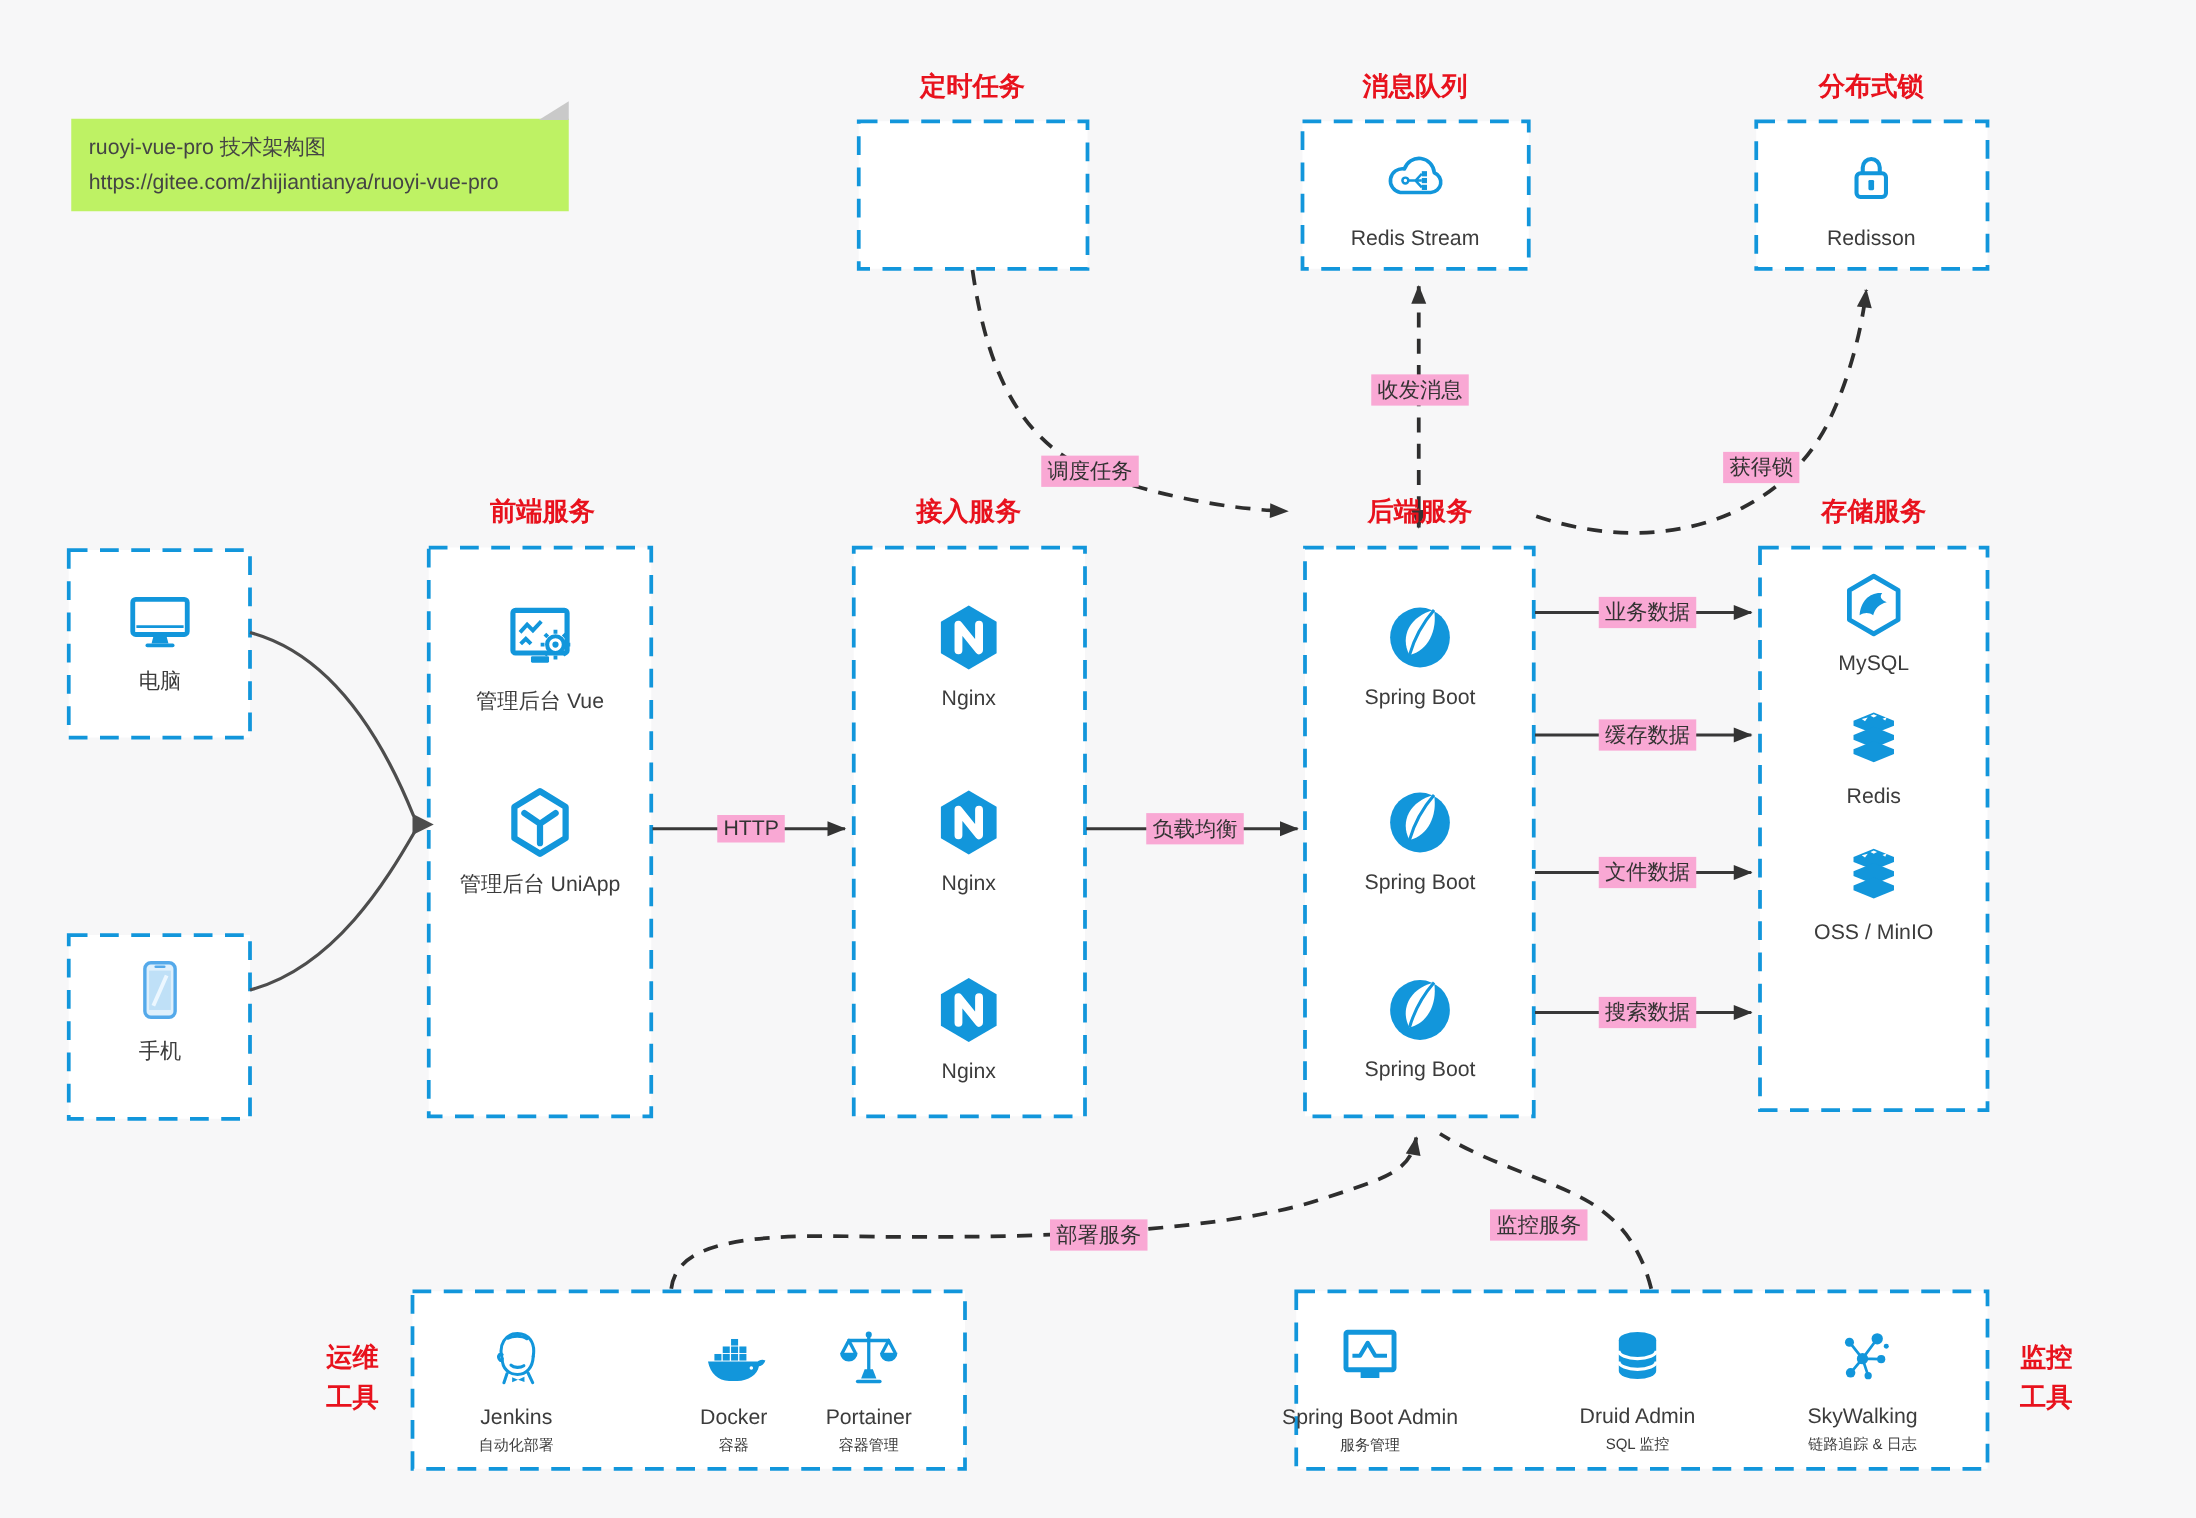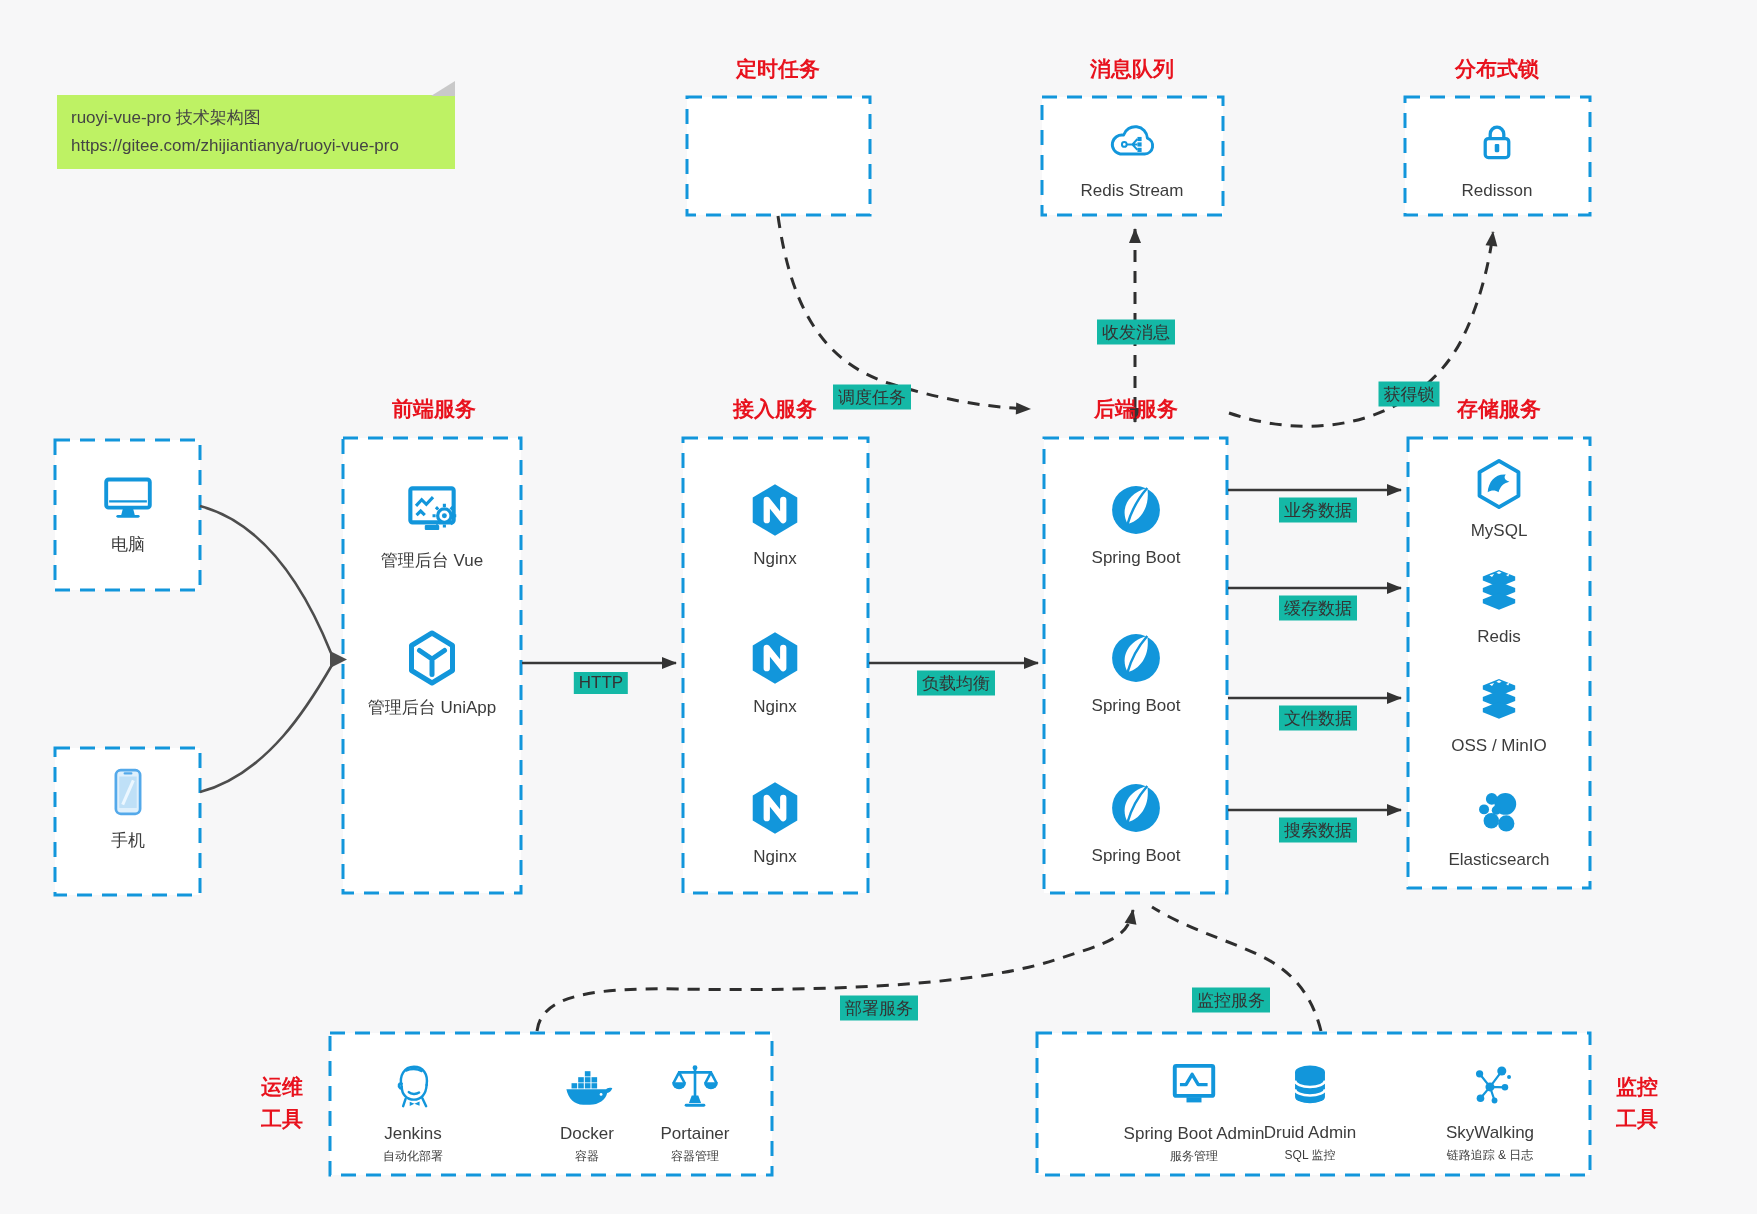--- a/index.html
+++ b/index.html
@@ -7,22 +7,22 @@
           font-family:"Liberation Sans","DejaVu Sans",sans-serif;overflow:hidden;}
   svg.layer{position:absolute;left:0;top:0;}
   .group-title{position:absolute;transform:translate(-50%,-50%);font-size:21px;font-weight:bold;
                color:#e8121d;white-space:nowrap;}
   .side-title{position:absolute;transform:translate(-50%,-50%);font-size:21px;font-weight:bold;
               color:#e8121d;text-align:center;line-height:1.5;}
   .item{position:absolute;width:200px;display:flex;flex-direction:column;align-items:center;
         transform:translateX(-50%);}
   .item-label{margin-top:6px;font-size:17px;color:#3c3c3c;text-align:center;line-height:1.4;white-space:nowrap;}
   .item-sublabel{margin-top:2px;font-size:12px;color:#3c3c3c;text-align:center;white-space:nowrap;}
-  .edge-label{position:absolute;transform:translate(-50%,-50%);background:#14b8a6;
-              padding:1px 5px;font-size:17px;color:#333;white-space:nowrap;margin-top:20px;}
+  .edge-label{position:absolute;transform:translate(-50%,-50%);background:#f9a8d4;
+              padding:1px 5px;font-size:17px;color:#333;white-space:nowrap;}
   .note{position:absolute;left:57px;top:95px;width:398px;background:#bef264;color:#444;
         font-size:17px;line-height:1.65;padding:9px 14px;box-sizing:border-box;}
   .note .fold{position:absolute;top:-14px;right:0;width:0;height:0;
               border-bottom:15px solid #c9c9c9;border-left:24px solid transparent;}
   .icon{display:block;}
 </style>
 </head>
 <body>
 
 <div class="canvas">
@@ -234,33 +234,20 @@
         <path d="M13.5 28.5 L32 21 L50.5 28.5 L50.5 33 L32 40.5 L13.5 33 Z"></path>
         <path d="M13.5 41.5 L32 34 L50.5 41.5 L50.5 46 L32 53.5 L13.5 46 Z"></path>
       </g>
       <polygon points="32,9.5 35,11 32,12.6 29,11" fill="#fff"></polygon>
       <polygon points="21,14 26.5,12.5 24,16" fill="#fff"></polygon>
       <polygon points="40,13.6 44,12.2 42.5,15.4" fill="#fff"></polygon>
     </svg>
     <div class="item-label">OSS / MinIO</div>
   </div>
 
-  <div class="item" style="left:1499px;top:784px">
-    <svg class="icon" width="58" height="58" viewBox="0 0 64 64">
-      <g fill="#1296db">
-        <circle cx="39" cy="22" r="12"></circle>
-        <circle cx="24" cy="16.5" r="6.5"></circle>
-        <circle cx="15.5" cy="28" r="5.5"></circle>
-        <circle cx="23.5" cy="40.5" r="8.5"></circle>
-        <circle cx="40" cy="43.5" r="9"></circle>
-        <circle cx="29" cy="29" r="5"></circle>
-      </g>
-    </svg>
-    <div class="item-label">Elasticsearch</div>
-  </div>
 
   <div class="item" style="left:413px;top:1056px">
     <svg class="icon" width="60" height="60" viewBox="0 0 64 64">
       <g fill="none" stroke="#1296db" stroke-width="2.6" stroke-linecap="round">
         <path d="M20 33 C16.5 21 23 11.5 33 11.5 C42.5 11.5 48.5 19 46.5 31"></path>
         <path d="M20 33 C20 41 25.5 46.5 33 46.5 C40.5 46.5 46 41 46.5 31"></path>
         <path d="M20 29.5 C17 28.5 15.5 31.5 18.5 34.5"></path>
         <path d="M27.5 38.5 C30 41 35.5 41 38.5 39"></path>
         <path d="M25 15.5 C28.5 13.5 37 13 41 16"></path>
         <path d="M24 46 L21.5 53.5 M42 45 L46 53.5"></path>
@@ -301,21 +288,21 @@
       <path d="M7.5 28 a7.5 7.5 0 0 0 15 0 Z" fill="#1296db"></path>
       <path d="M41.5 28 a7.5 7.5 0 0 0 15 0 Z" fill="#1296db"></path>
       <circle cx="32" cy="12.5" r="2.6" fill="#1296db"></circle>
       <polygon points="28.5,42 35.5,42 38.5,50 25.5,50" fill="#1296db"></polygon>
       <path d="M22.5 52.5 H41.5" stroke="#1296db" stroke-width="3" stroke-linecap="round"></path>
     </svg>
     <div class="item-label">Portainer</div>
     <div class="item-sublabel">容器管理</div>
   </div>
 
-  <div class="item" style="left:1194px;top:1056px">
+  <div class="item" style="left:1096px;top:1056px">
     <svg class="icon" width="60" height="60" viewBox="0 0 64 64">
       <rect x="11.5" y="10.5" width="41" height="32" rx="1.5" fill="none" stroke="#1296db" stroke-width="4.2"></rect>
       <path d="M17 30.5 L23.5 30.5 L30 19.5 L36.5 30.5 L46.5 30.5" fill="none" stroke="#1296db" stroke-width="3.6" stroke-linejoin="round"></path>
       <rect x="24" y="44" width="16" height="5.5" fill="#1296db"></rect>
     </svg>
     <div class="item-label">Spring Boot Admin</div>
     <div class="item-sublabel">服务管理</div>
   </div>
 
   <div class="item" style="left:1310px;top:1057px">

